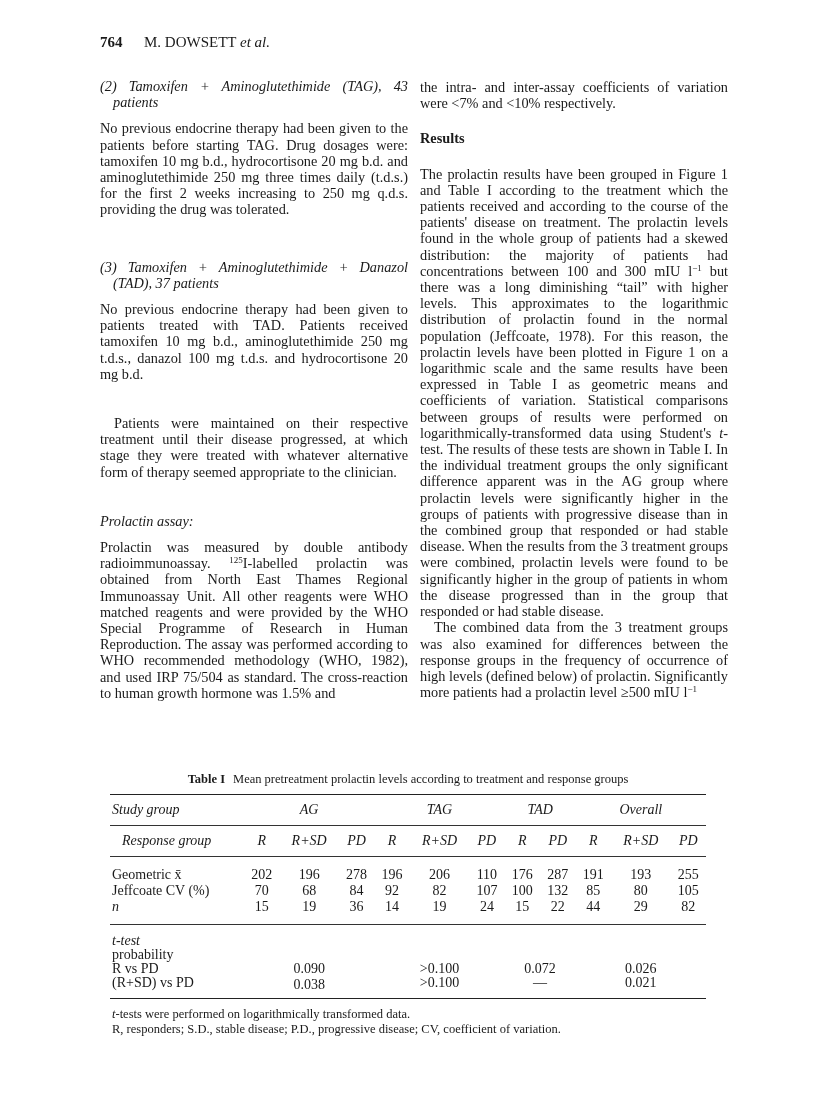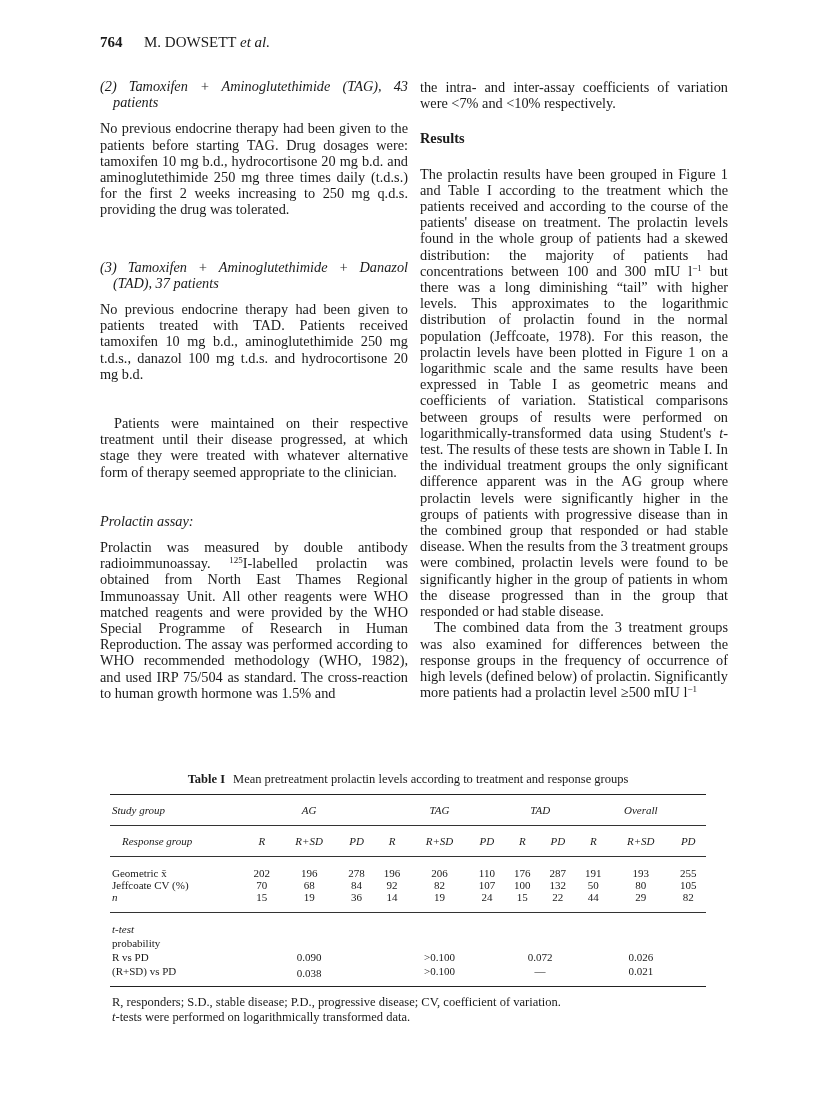--- a/index.html
+++ b/index.html
@@ -19,21 +19,21 @@
   .col .ind { text-indent: 14px; }
   .subhead { font-style: italic; margin: 0; text-indent: -13px; padding-left: 13px; }
   .sechead { font-weight: bold; margin: 0; }
   .ital { font-style: italic; }
   sup { font-size: 9px; line-height: 0; vertical-align: 5px; }
 
   
   .table-wrap { position: absolute; left: 110px; top: 772px; width: 596px; }
   .table-caption { text-align: center; font-size: 12.5px; margin-bottom: 7px; }
   .table-caption b { margin-right: 8px; }
-  table { width: 100%; border-collapse: collapse; font-size: 11px; }
+  table { width: 100%; border-collapse: collapse; font-size: 14px; }
   td, th { padding: 0; font-weight: normal; }
   .rule-top { border-top: 1.6px solid #222; }
   .rule { border-top: 1px solid #333; font-family: Liberation Serif, serif; }
   .rule-bot { border-bottom: 1.6px solid #222; }
   th { font-style: italic; height: 30px; }
   .lbl { text-align: left; padding-left: 2px; width: 122px; }
   .num { text-align: center; }
   .row-first td { padding-top: 10px; }
   .row-last td { padding-bottom: 9px; }
   .ttest td { line-height: 14px; }
@@ -105,21 +105,21 @@
     <tr>
       <td class="lbl">Jeffcoate CV (%)</td>
       <td class="num">70</td>
       <td class="num">68</td>
       <td class="num">84</td>
       <td class="num">92</td>
       <td class="num">82</td>
       <td class="num">107</td>
       <td class="num">100</td>
       <td class="num">132</td>
-      <td class="num">50</td>
+      <td class="num">85</td>
       <td class="num">80</td>
       <td class="num">105</td>
     </tr>
     <tr class="row-last">
       <td class="lbl ital">n</td>
       <td class="num">15</td>
       <td class="num">19</td>
       <td class="num">36</td>
       <td class="num">14</td>
       <td class="num">19</td>
@@ -143,16 +143,16 @@
     <tr class="ttest rule-bot">
       <td class="lbl" style="padding-bottom:8px">(R+SD) vs PD</td>
       <td class="num" style="padding-bottom:4px" colspan="3">0.038</td>
       <td class="num" style="padding-bottom:8px" colspan="3">&gt;0.100</td>
       <td class="num" style="padding-bottom:8px" colspan="2">—</td>
       <td class="num" style="padding-bottom:8px" colspan="3">0.021</td>
     </tr>
   </tbody>
     </table>
   <div class="notes">
+    <div><span class="ital">t</span><span>-tests were performed on logarithmically transformed data.</span></div>
     <div>R, responders; S.D., stable disease; P.D., progressive disease; CV, coefficient of variation.</div>
-    <div><span class="ital">t</span><span>-tests were performed on logarithmically transformed data.</span></div>
   </div>
 </div>
 
 </body></html>

